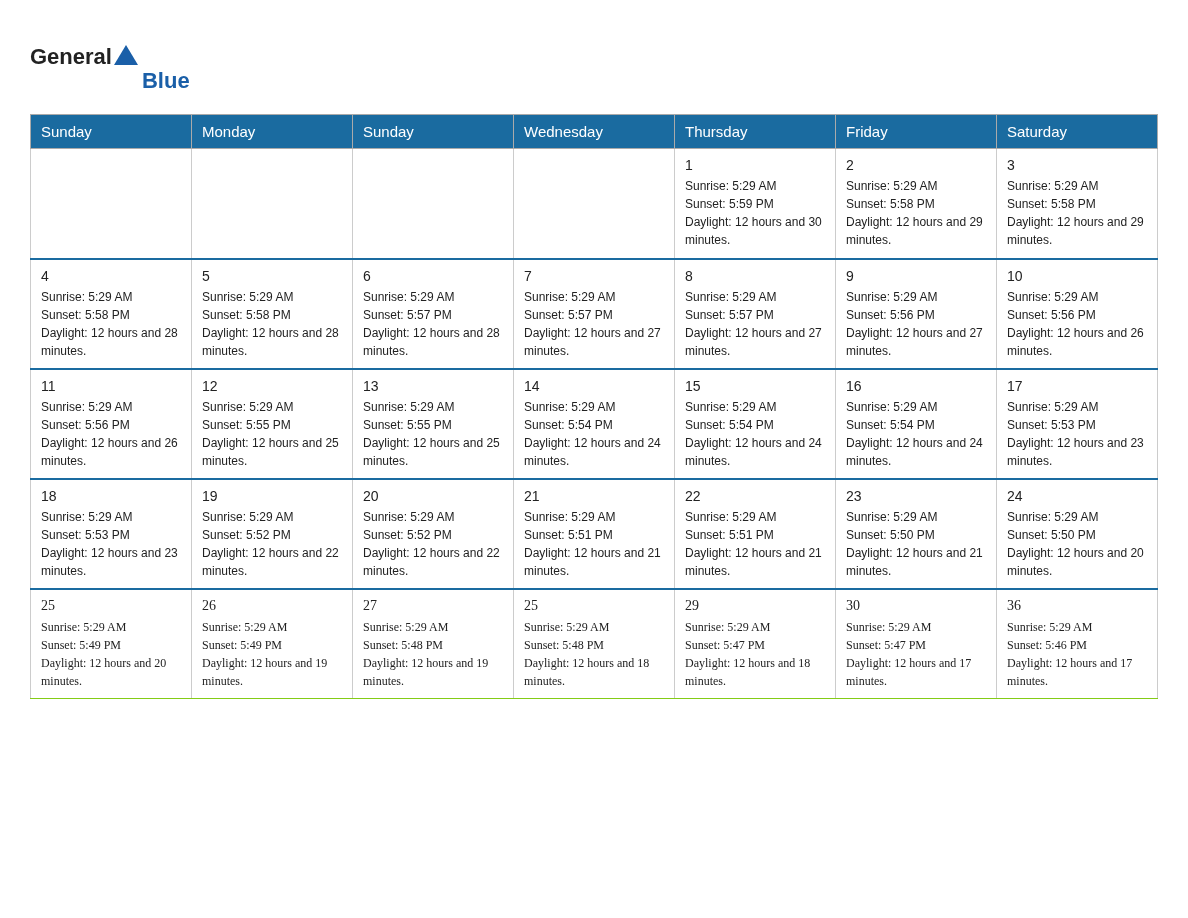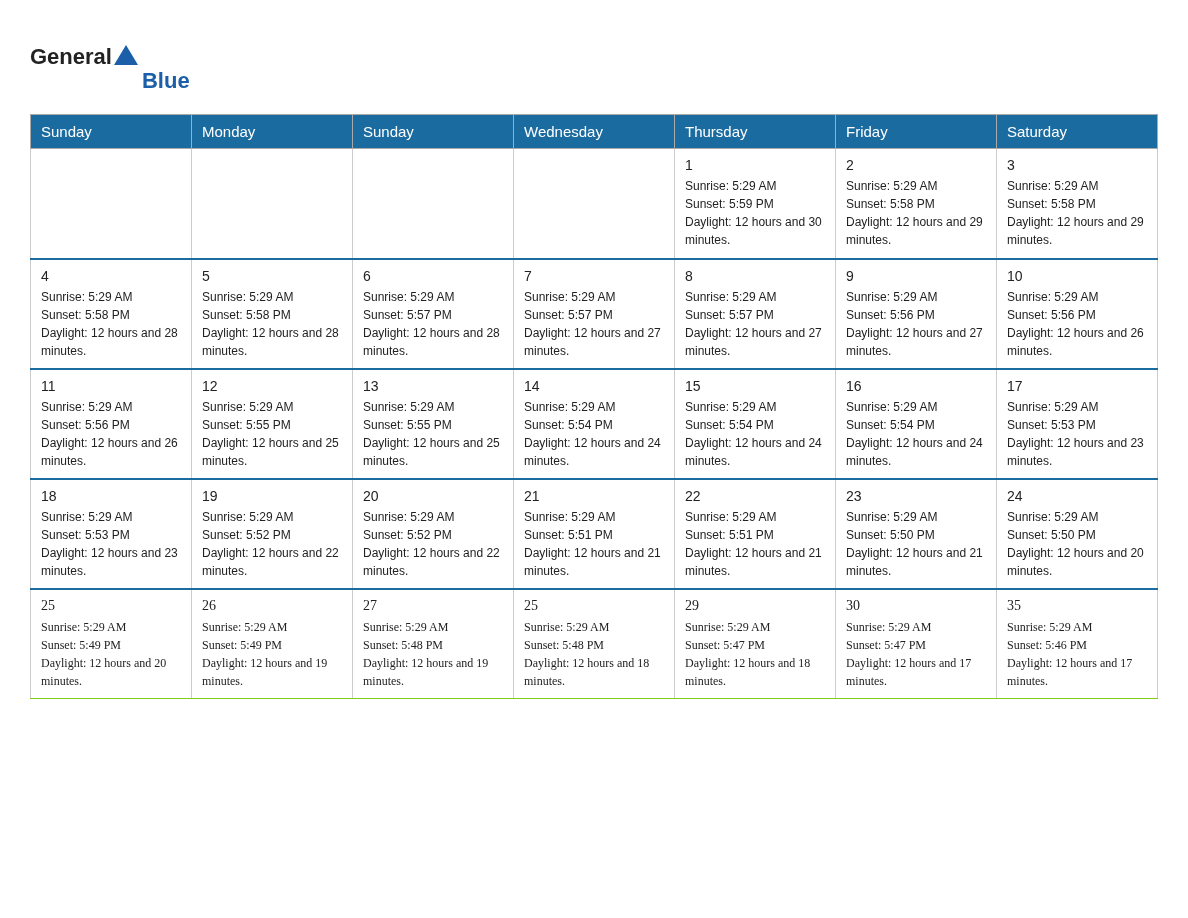--- a/index.html
+++ b/index.html
@@ -313,20 +313,20 @@
 Sunset: 5:47 PM
 Daylight: 12 hours and 18 minutes.</div>
         </td>
         <td>
           <span class="day-num">30</span>
           <div class="day-info" style="white-space: pre-line;">Sunrise: 5:29 AM
 Sunset: 5:47 PM
 Daylight: 12 hours and 17 minutes.</div>
         </td>
         <td>
-          <span class="day-num">35</span>
+          <span class="day-num">36</span>
           <div class="day-info" style="white-space: pre-line;">Sunrise: 5:29 AM
 Sunset: 5:46 PM
 Daylight: 12 hours and 17 minutes.</div>
         </td>
       </tr>
     </tbody>
 </table>
 
 </body></html>

